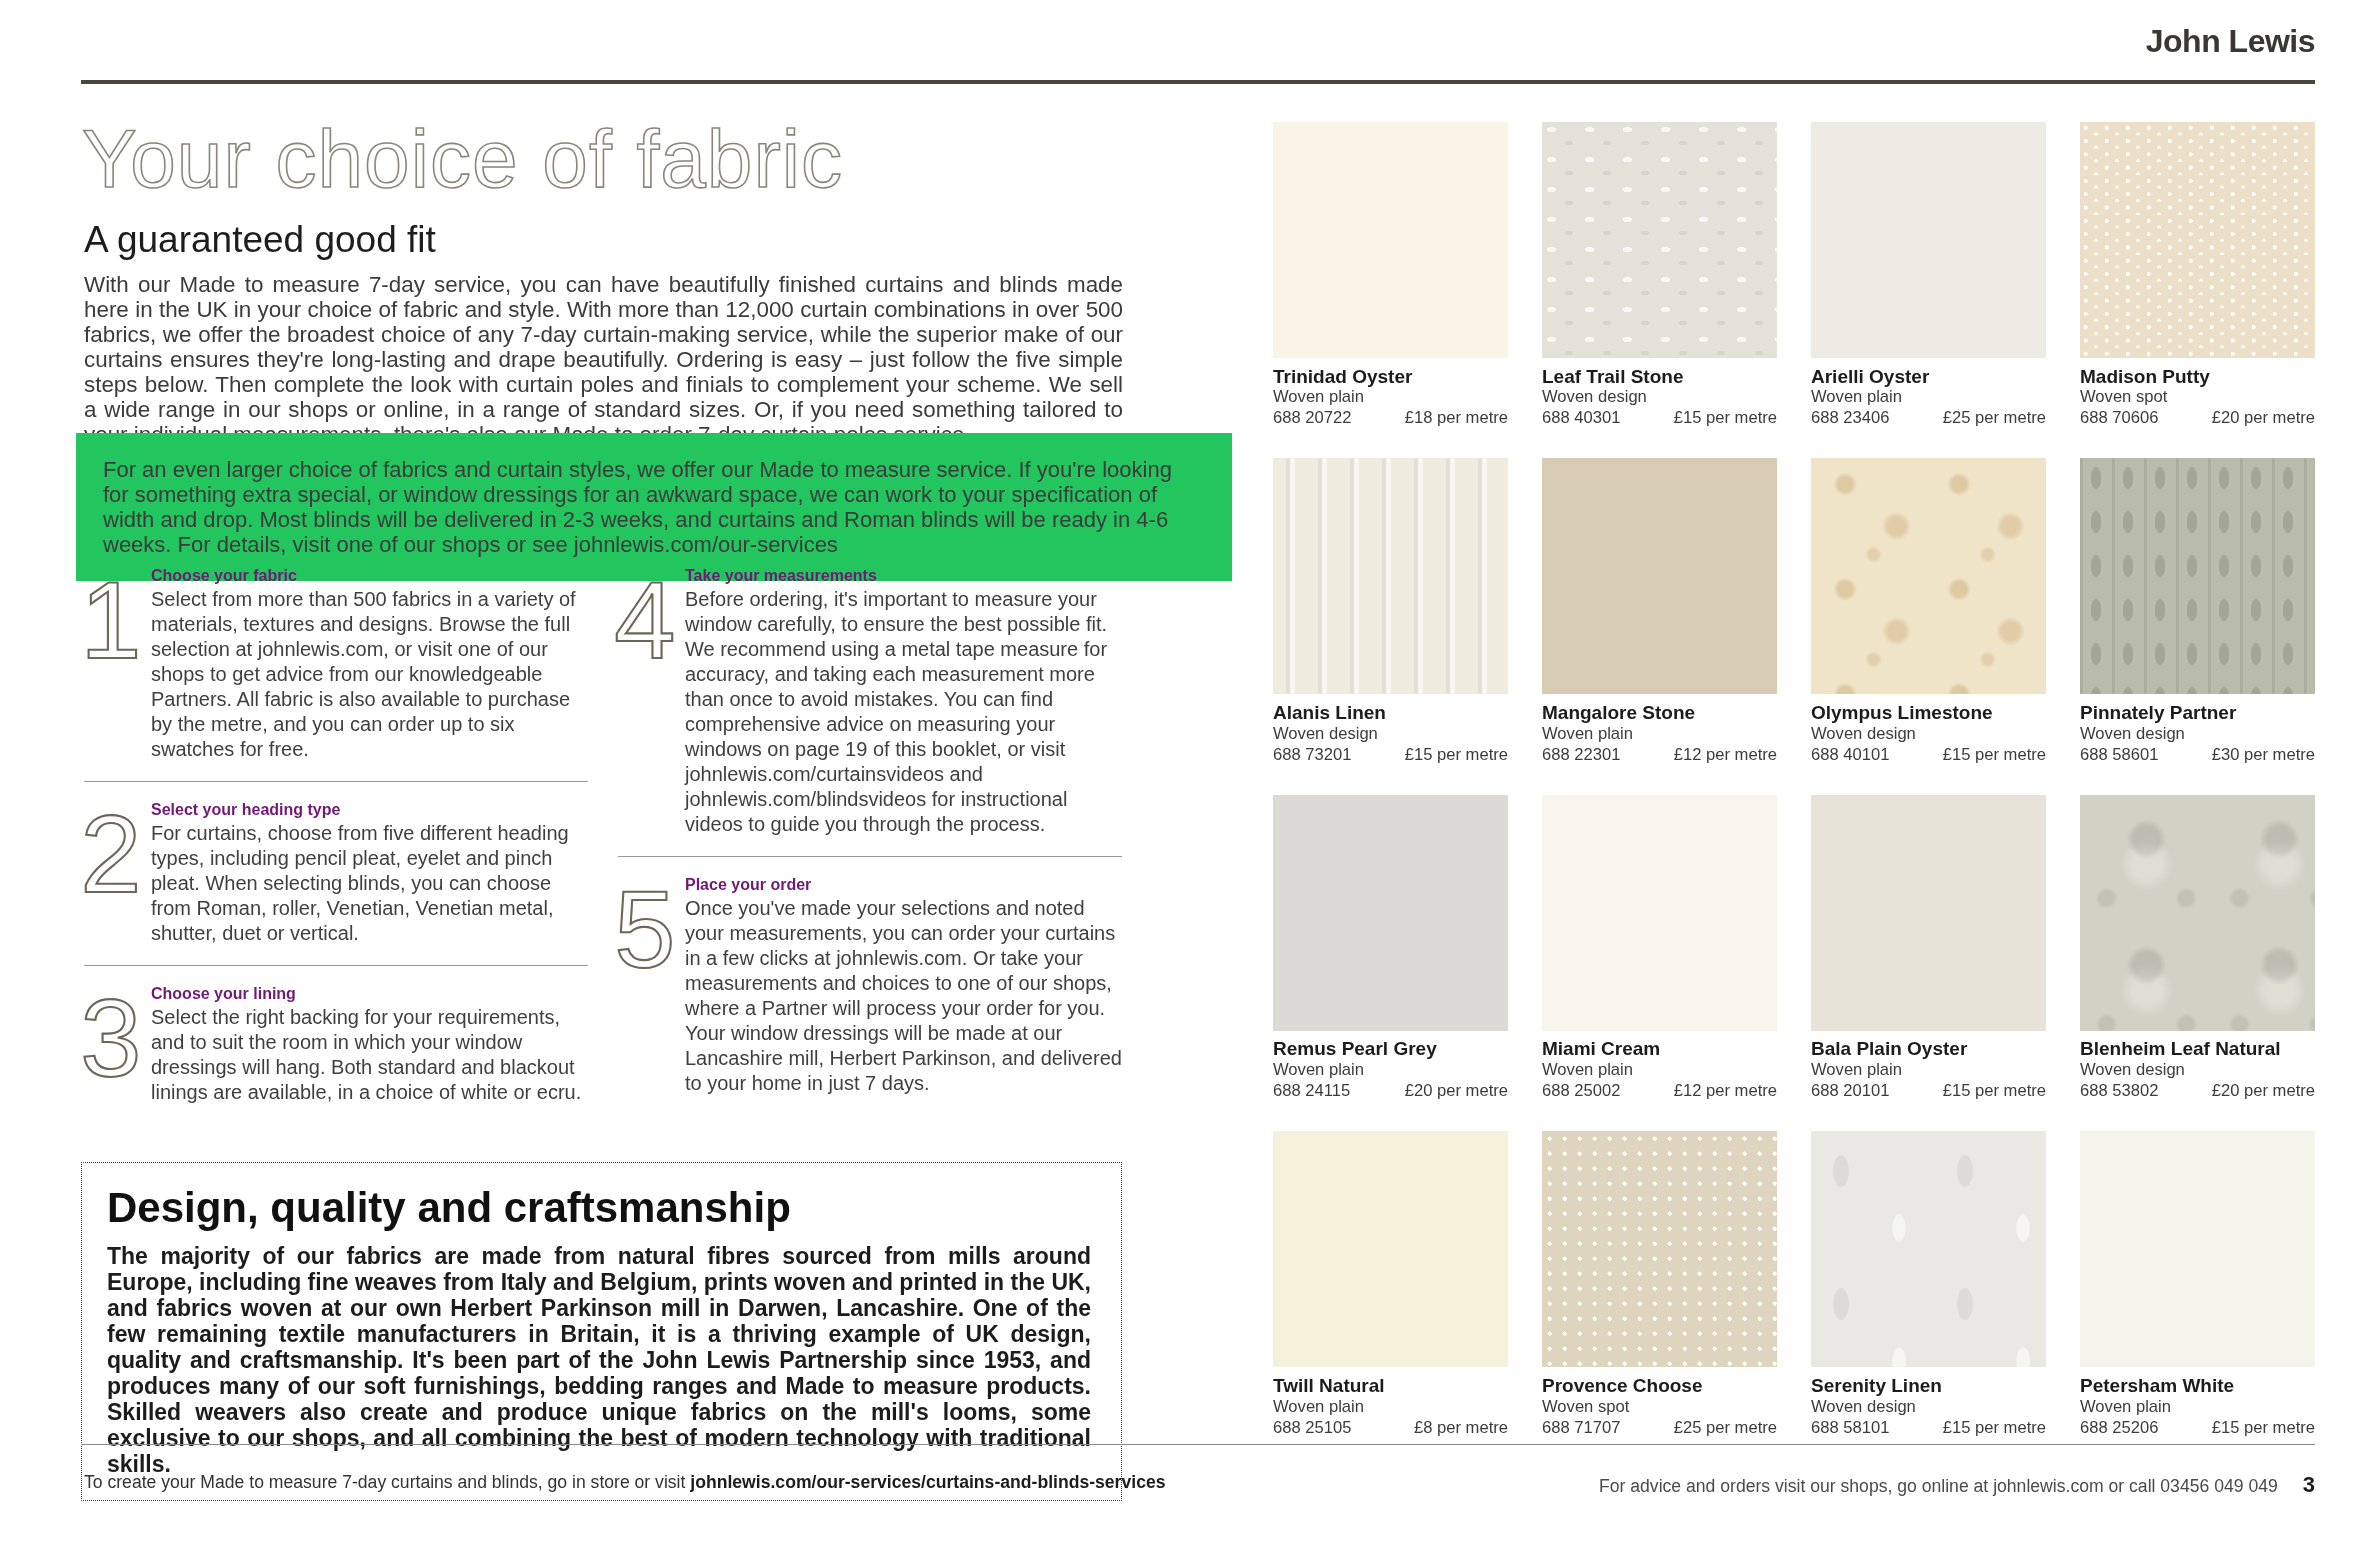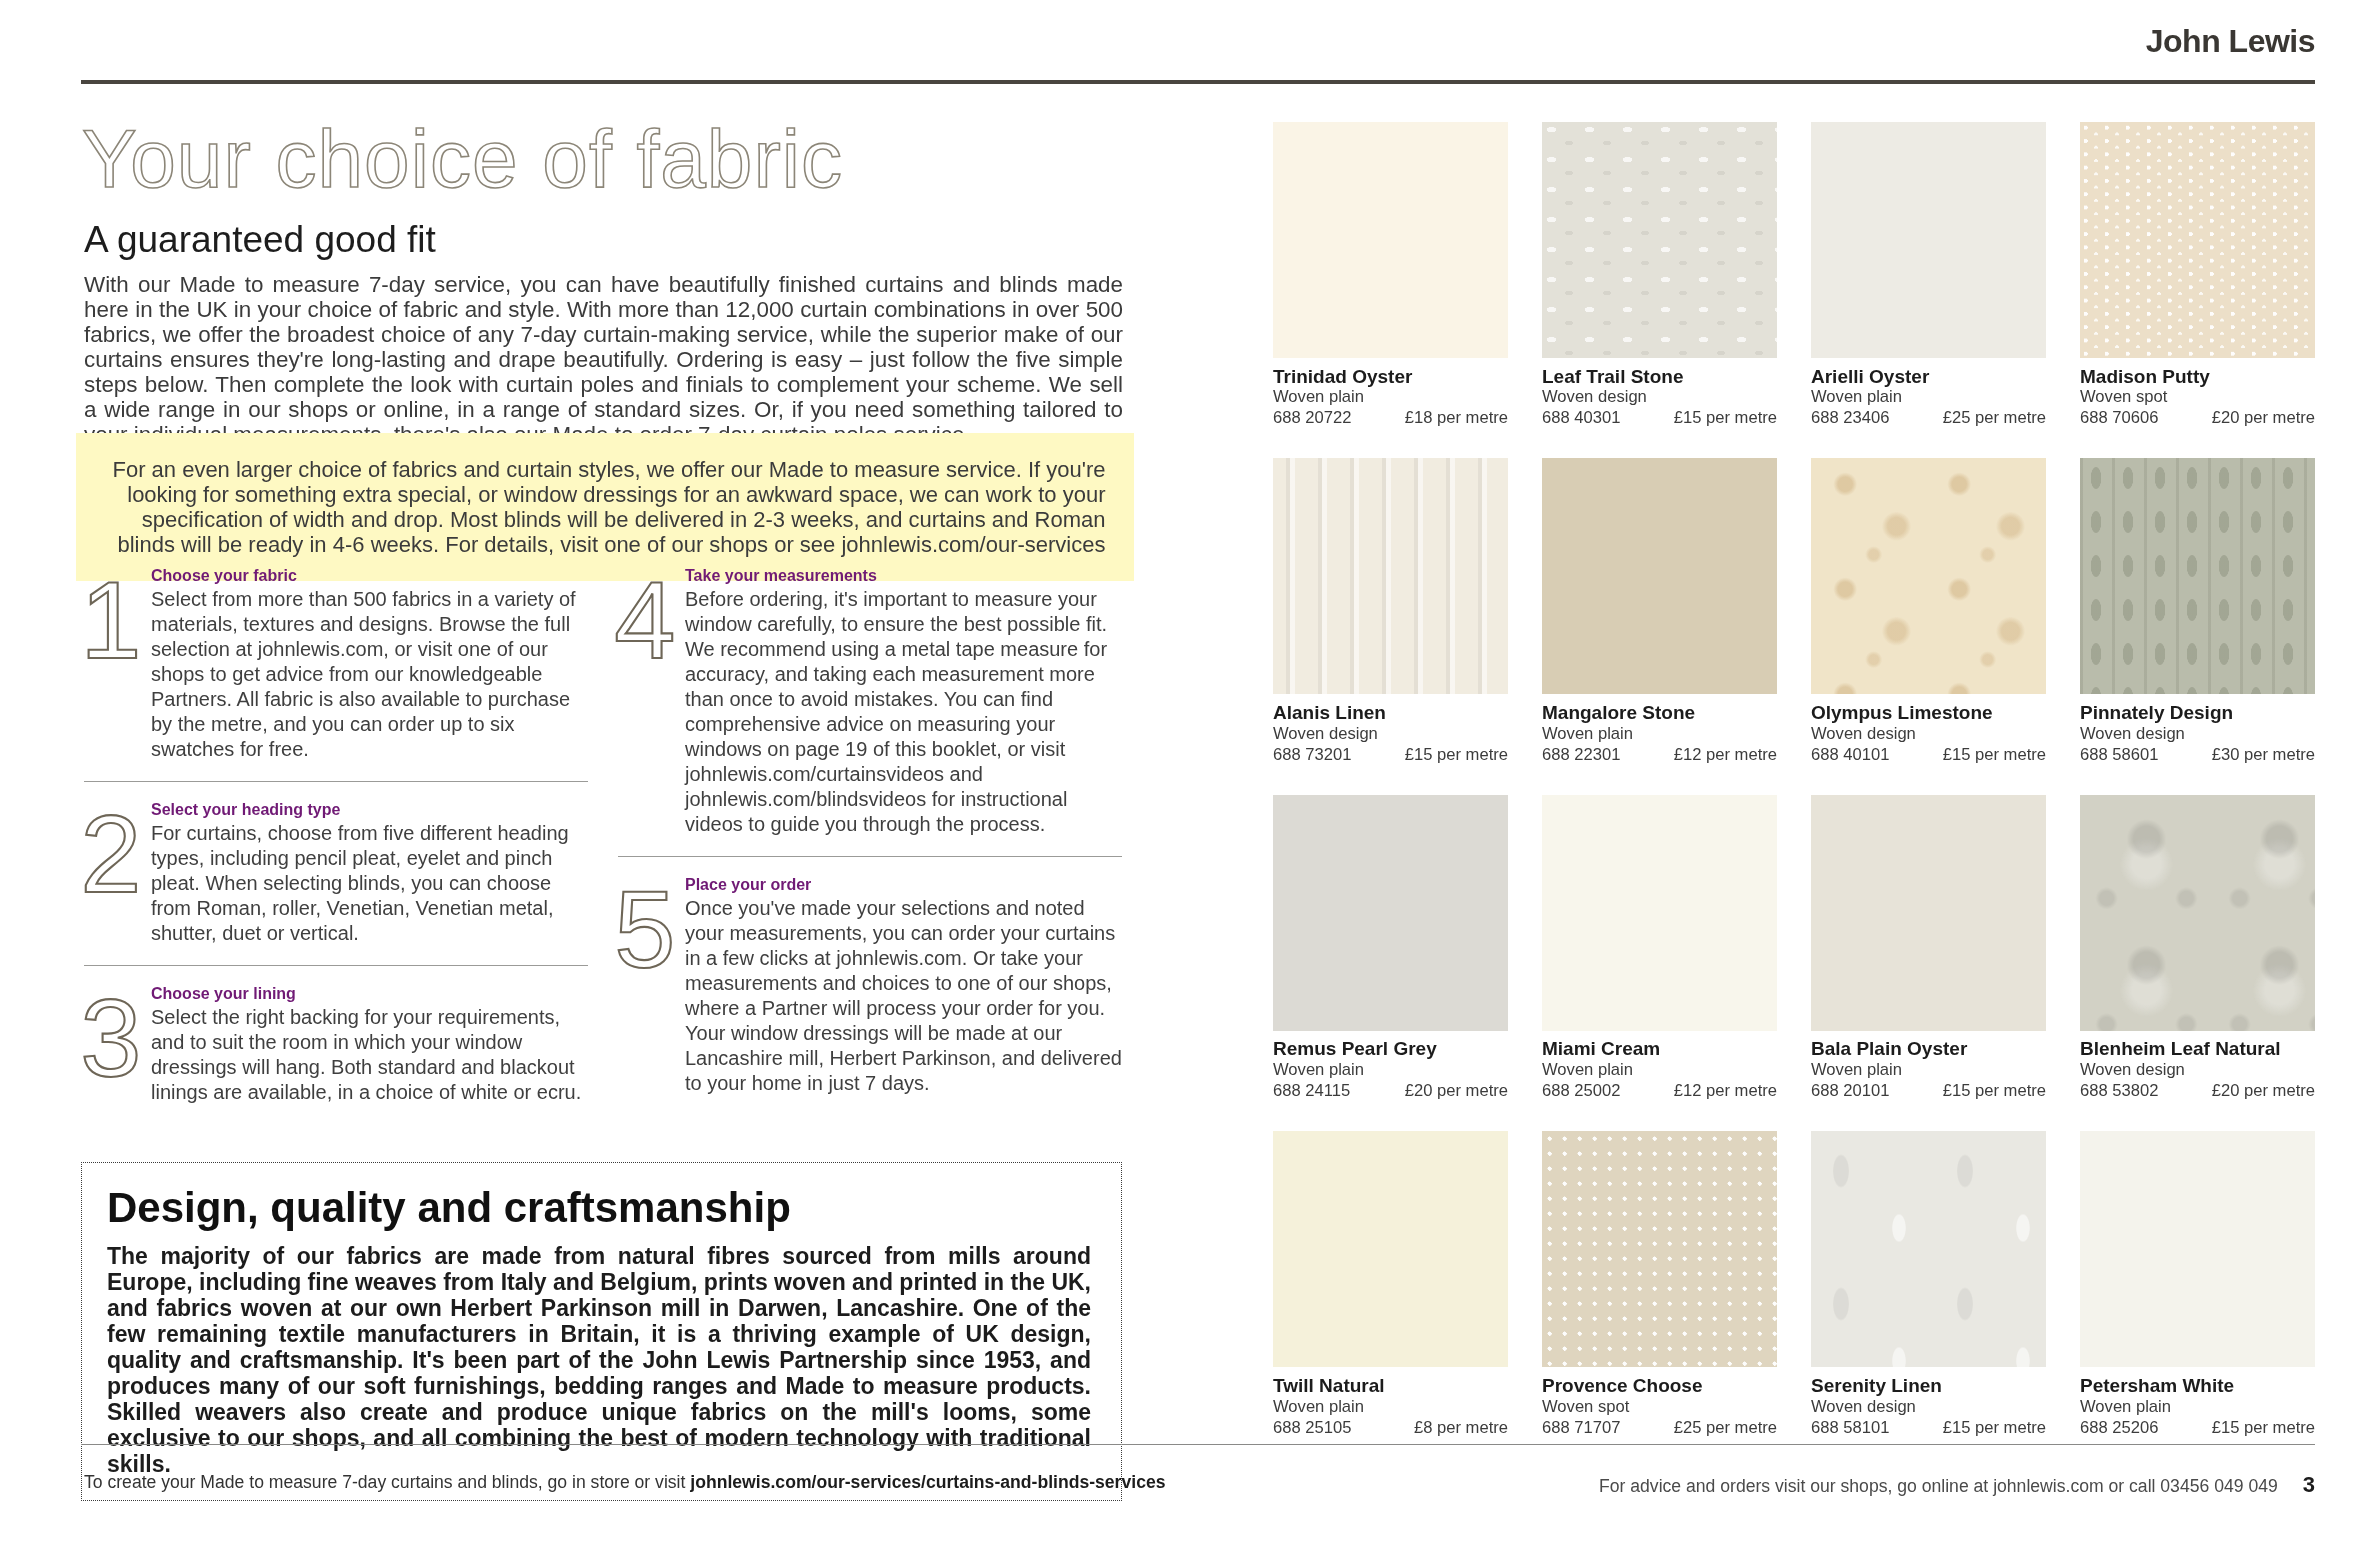--- a/index.html
+++ b/index.html
@@ -22,23 +22,23 @@
     #page-title{color:transparent;-webkit-text-stroke:1.6px #8c8678;}
   }
   #page-subtitle{
     position:absolute;left:84px;top:219px;font-size:37px;font-weight:400;color:#1d1d1d;
   }
   #intro-paragraph{
     position:absolute;left:84px;top:272px;width:1039px;
     font-size:22.4px;line-height:25px;color:#3b3b3b;text-align:justify;
   }
   #service-info-box{
-    position:absolute;left:76px;top:433px;width:1058px;box-sizing:border-box;
-    background:#fef9c3;padding:24px 28.5px 24px 27px;
-    font-size:22px;line-height:25px;color:#3b3b3b;text-align:right;
+    position:absolute;left:76px;top:433px;width:1156px;box-sizing:border-box;
+    background:#22c55e;padding:24px 28.5px 24px 27px;
+    font-size:22px;line-height:25px;color:#3b3b3b;
   }
   
   .steps-col{position:absolute;top:567px;width:504px;}
   #steps-left{left:84px;}
   #steps-right{left:618px;}
   .step{position:relative;padding-left:67px;min-height:124px;}
   .step-num{
     position:absolute;left:-3.8px;top:1.9px;font-size:110px;line-height:0.92;
     font-weight:400;color:#6e6657;
   }
@@ -236,21 +236,21 @@
         <div class="sw pat-damask" style="background-color:#f0e4c8"></div>
         <div class="sw-name">Olympus Limestone</div>
         <div class="sw-type">Woven design</div>
         <div class="sw-meta">
           <span>688 40101</span>
           <span class="sw-price">£15 per metre</span>
         </div>
       </div>
       <div class="cell">
         <div class="sw pat-fern" style="background-color:#b9bcab"></div>
-        <div class="sw-name">Pinnately Design</div>
+        <div class="sw-name">Pinnately Partner</div>
         <div class="sw-type">Woven design</div>
         <div class="sw-meta">
           <span>688 58601</span>
           <span class="sw-price">£30 per metre</span>
         </div>
       </div>
       <div class="cell">
         <div class="sw pat-plain" style="background-color:#dcdad4"></div>
         <div class="sw-name">Remus Pearl Grey</div>
         <div class="sw-type">Woven plain</div>

